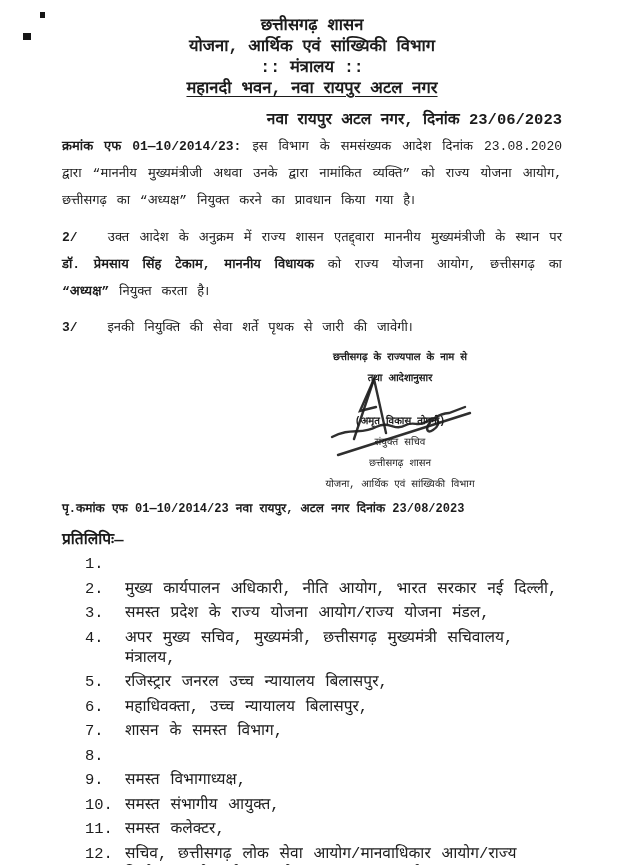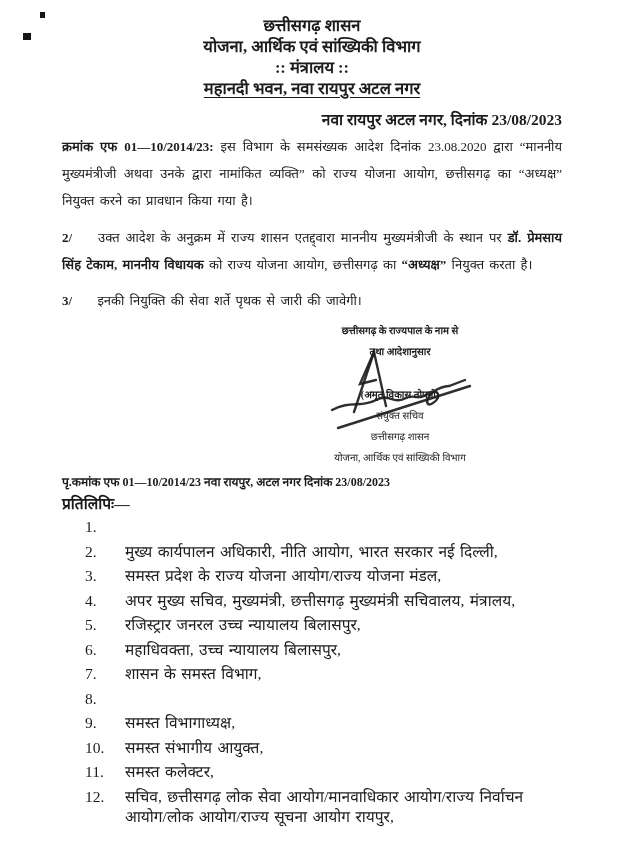--- a/index.html
+++ b/index.html
@@ -3,21 +3,21 @@
 <meta charset="utf-8">
 <style>
   * { box-sizing: border-box; margin: 0; padding: 0; }
   html, body { background: #e8e8e8; }
   .page {
     width: 618px; height: 865px;
     margin: 0 auto;
     background: #ffffff;
     position: relative;
     overflow: hidden;
-    font-family: Liberation Serif, serif;
+    font-family: Liberation Mono, monospace;
     color: #1c1c1c;
   }
   .content { padding: 15px 56px 0 62px; }
 
   .speck { position: absolute; background: #161616; }
   .speck-1 { left: 40px; top: 12px; width: 5px; height: 6px; }
   .speck-2 { left: 23px; top: 33px; width: 8px; height: 7px; }
 
   .doc-header { text-align: center; font-weight: bold; font-size: 16.5px; line-height: 21px; }
   .doc-header .underlined { text-decoration: underline; text-underline-offset: 3px; }
@@ -53,21 +53,21 @@
   .sig-svg {
     position: absolute; top: 28px; left: 58px;
     width: 200px; height: 82px; z-index: 2; pointer-events: none;
   }
   .sig-svg path { stroke: #1d1d1d; stroke-width: 2.4; fill: none; stroke-linecap: round; opacity: .92; }
 
   .ref-line {
     font-weight: bold; font-size: 12px; line-height: 20px;
     margin-top: 4px; white-space: nowrap;
   }
-  .copy-label { font-weight: bold; font-size: 15.5px; line-height: 21px; margin-top: 1px; }
+  .copy-label { font-weight: bold; font-size: 15.5px; line-height: 21px; margin-top: 11px; }
 
   .copy-list { margin-top: 3px; }
   .copy-item { display: flex; font-size: 15.5px; line-height: 20px; margin-bottom: 4.5px; }
   .copy-item .num { width: 40px; margin-left: 23px; flex: 0 0 auto; }
   .copy-item .txt { flex: 1; word-spacing: 1.5px; }
 </style>
 </head>
 <body>
 
 <div class="page">
@@ -76,21 +76,21 @@
 
   <div class="content">
     <div class="doc-header">
       <div>छत्तीसगढ़ शासन</div>
       <div>योजना, आर्थिक एवं सांख्यिकी विभाग</div>
       <div>:: मंत्रालय ::</div>
       <div class="underlined">महानदी भवन, नवा रायपुर अटल नगर</div>
     </div>
 
 
-    <div class="date-line">नवा रायपुर अटल नगर, दिनांक 23/08/2023</div>
+    <div class="date-line">नवा रायपुर अटल नगर, दिनांक 23/06/2023</div>
 
     <p class="para para-1">
       <span class="b">क्रमांक एफ 01—10/2014/23:</span>
       <span>इस विभाग के समसंख्यक आदेश दिनांक 23.08.2020 द्वारा “माननीय मुख्यमंत्रीजी अथवा उनके द्वारा नामांकित व्यक्ति” को राज्य योजना आयोग, छत्तीसगढ़ का “अध्यक्ष” नियुक्त करने का प्रावधान किया गया है।</span>
     </p>
 
     <p class="para para-2">
       <span class="pnum">2/</span>
       <span>उक्त आदेश के अनुक्रम में राज्य शासन एतद्द्वारा माननीय मुख्यमंत्रीजी के स्थान पर</span>
       <span class="b">डॉ. प्रेमसाय सिंह टेकाम, माननीय विधायक</span>

